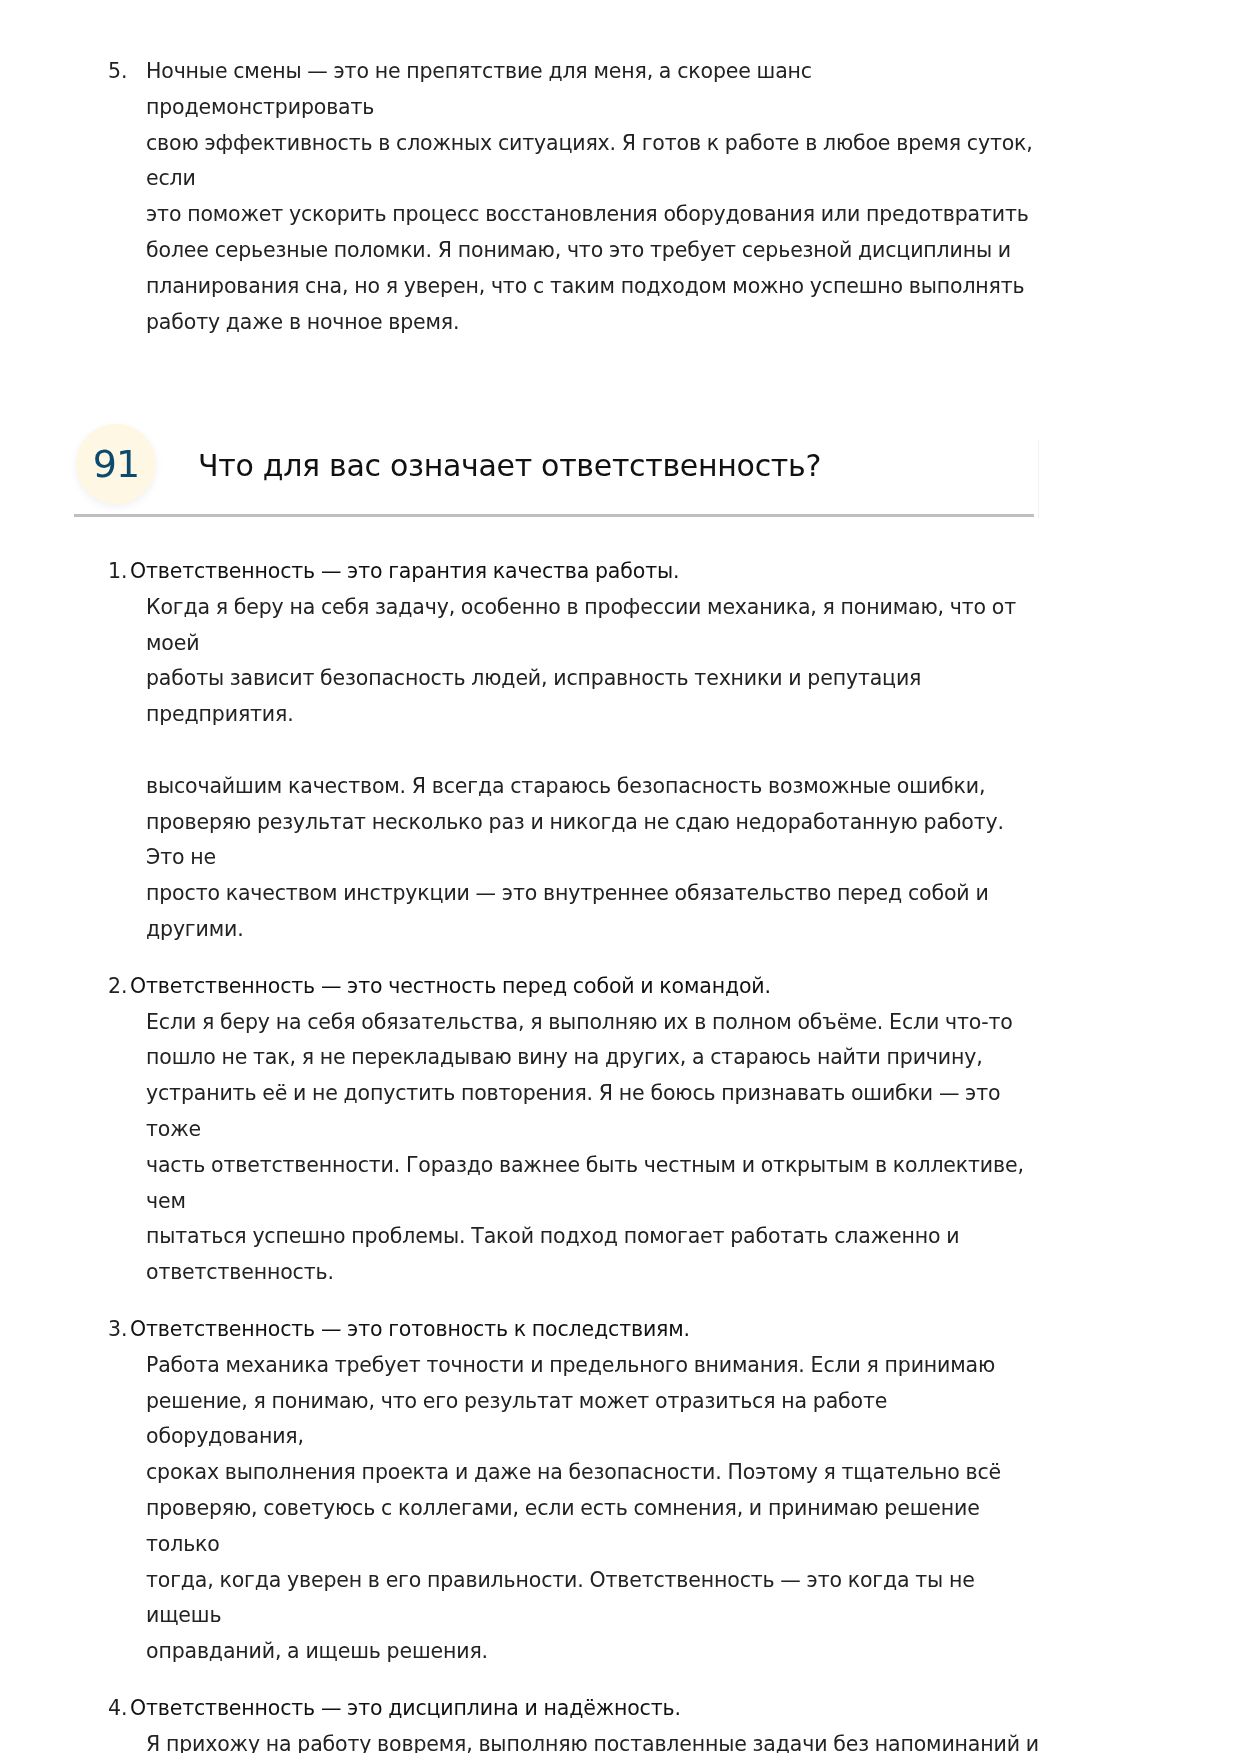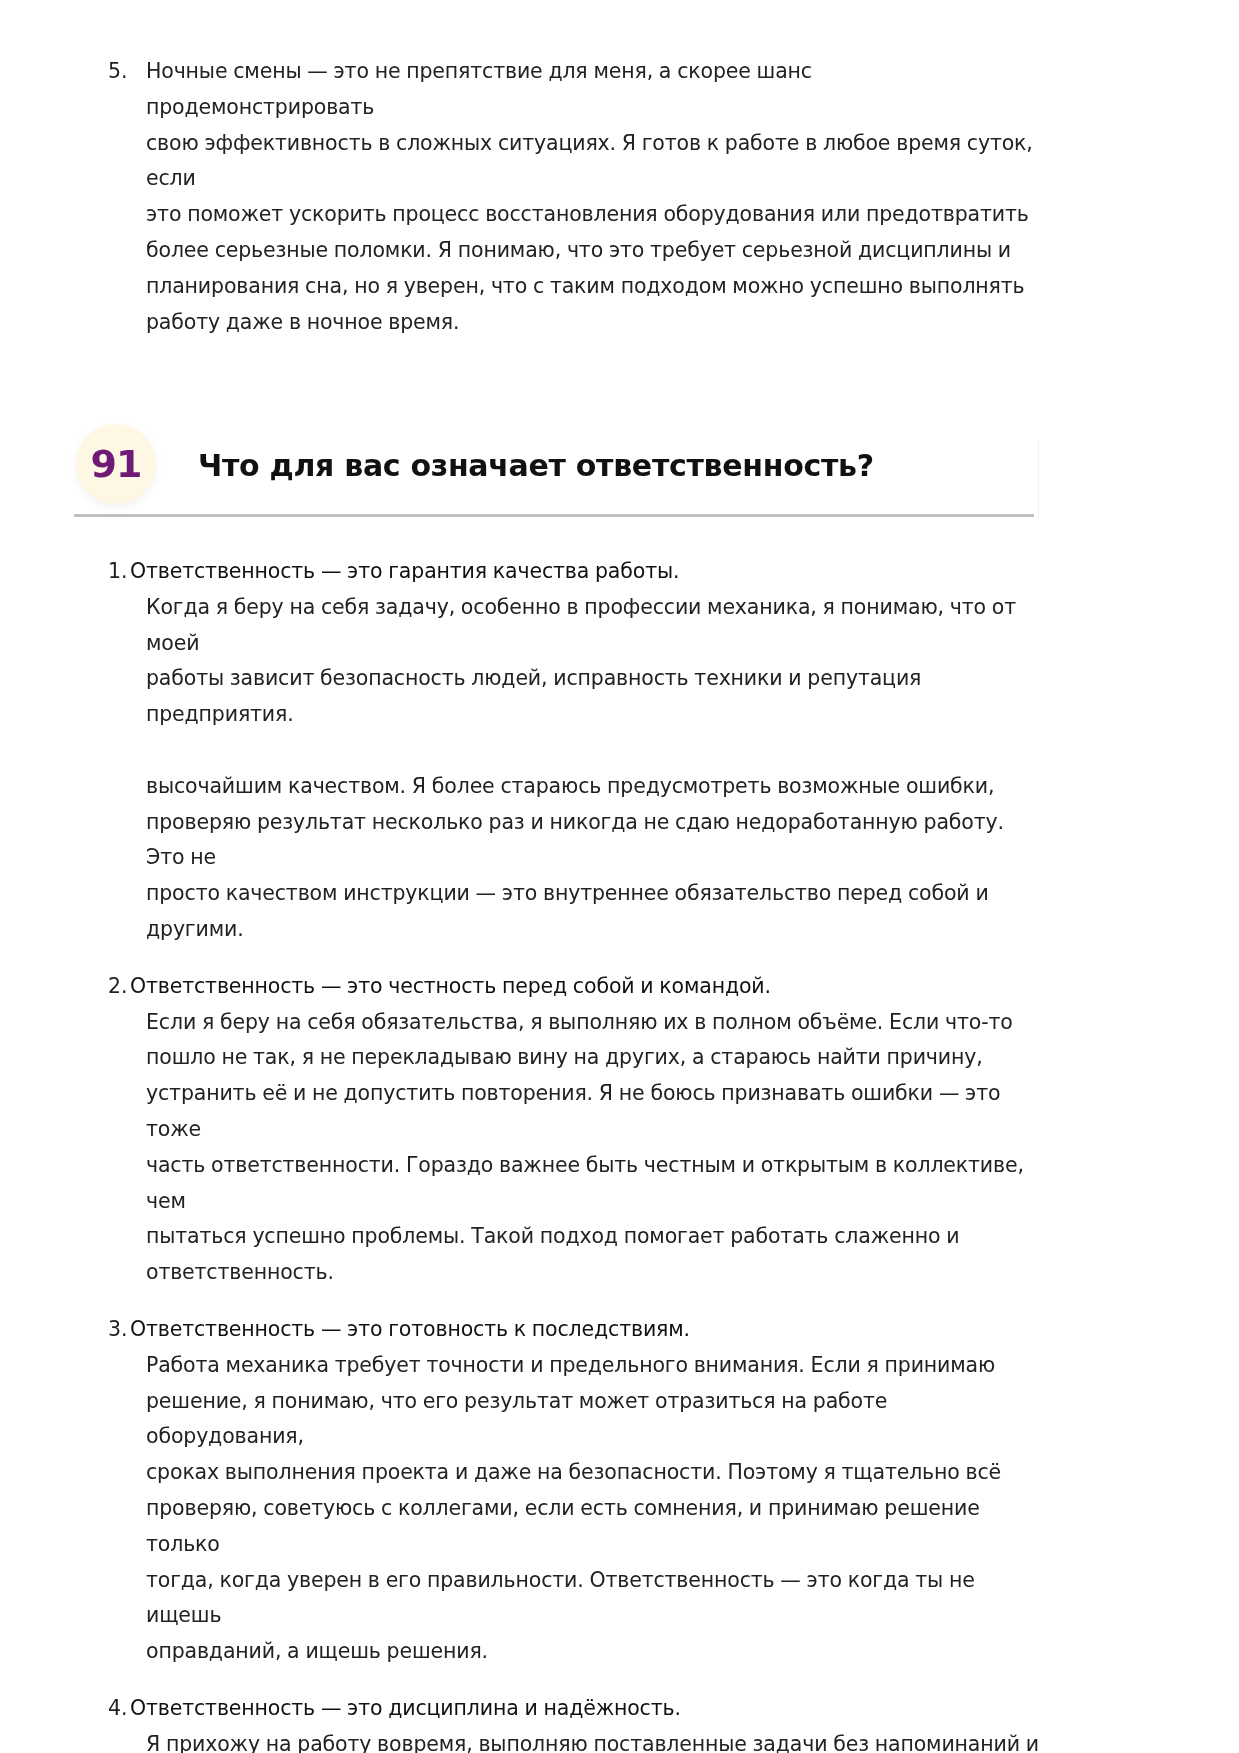--- a/index.html
+++ b/index.html
@@ -75,32 +75,32 @@
     top: -46px;
     width: 80px;
     height: 80px;
     border-radius: 50%;
     background: #fdf7e4;
     box-shadow: 0 3px 8px rgba(0,0,0,0.06);
     display: flex;
     align-items: center;
     justify-content: center;
     font-family: "DejaVu Sans", sans-serif;
-    font-weight: bold;
+    font-weight: normal;
     font-size: 38px;
-    color: #701a75;
+    color: #0c4a6e;
     letter-spacing: -1px;
   }
   .section-title {
     position: absolute;
     left: 124px;
     top: -26px;
     margin: 0;
     font-family: "DejaVu Sans", sans-serif;
-    font-weight: bold;
+    font-weight: normal;
     font-size: 30px;
     line-height: 44px;
     color: #111111;
     letter-spacing: -0.3px;
     white-space: nowrap;
   }
   .rule {
     position: absolute;
     left: 0;
     top: 44px;
@@ -148,21 +148,21 @@
   </div>
 
   <ol class="answers">
     <li class="item">
       <span class="num">1.</span>
       <span class="head">Ответственность — это гарантия качества работы.</span>
       <span class="body">
         <span>Когда я беру на себя задачу, особенно в профессии механика, я понимаю, что от моей</span><br>
         <span>работы зависит безопасность людей, исправность техники и репутация предприятия.</span><br>
         <br>
-        <span>высочайшим качеством. Я более стараюсь предусмотреть возможные ошибки,</span><br>
+        <span>высочайшим качеством. Я всегда стараюсь безопасность возможные ошибки,</span><br>
         <span>проверяю результат несколько раз и никогда не сдаю недоработанную работу. Это не</span><br>
         <span>просто качеством инструкции — это внутреннее обязательство перед собой и</span><br>
         <span>другими.</span>
       </span>
     </li>
     <li class="item">
       <span class="num">2.</span>
       <span class="head">Ответственность — это честность перед собой и командой.</span>
       <span class="body">
         <span>Если я беру на себя обязательства, я выполняю их в полном объёме. Если что-то</span><br>

